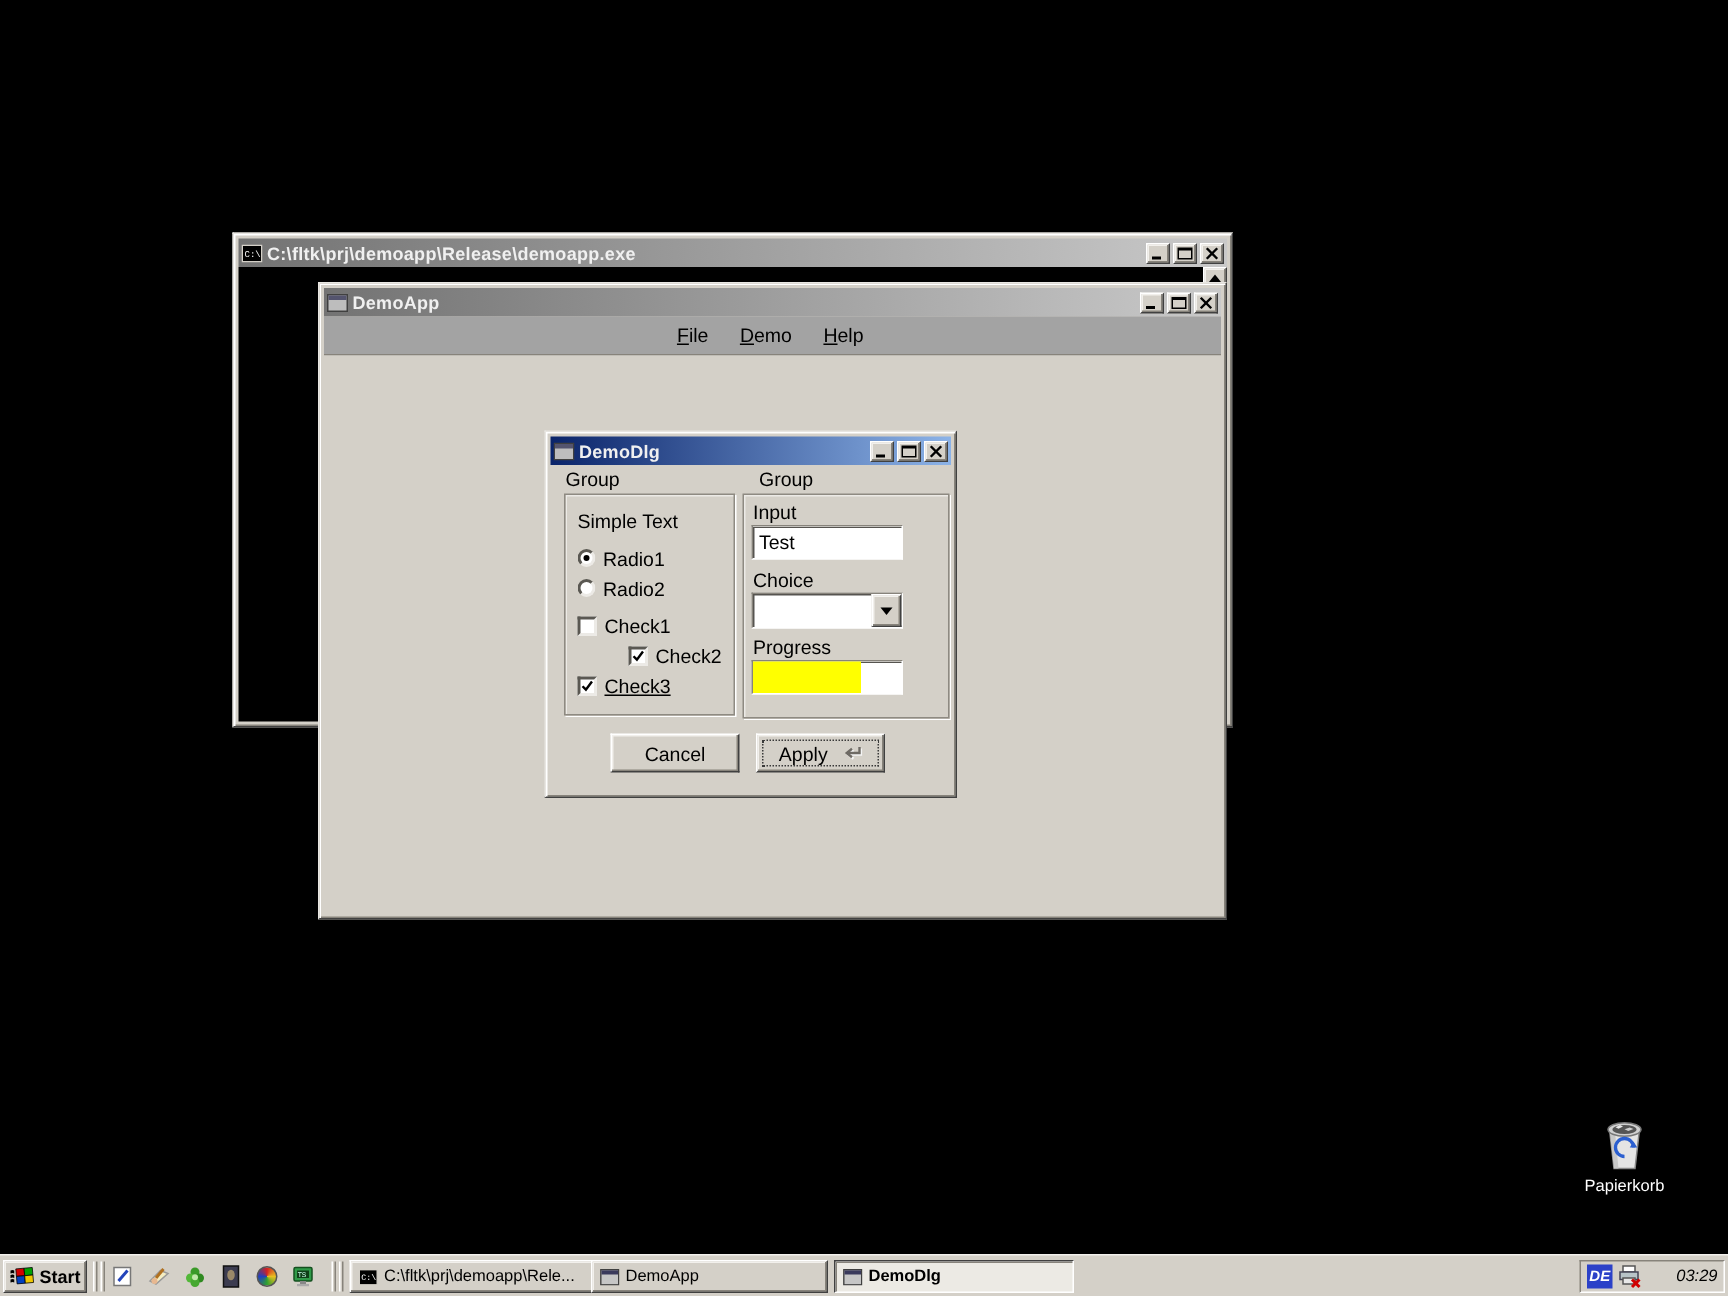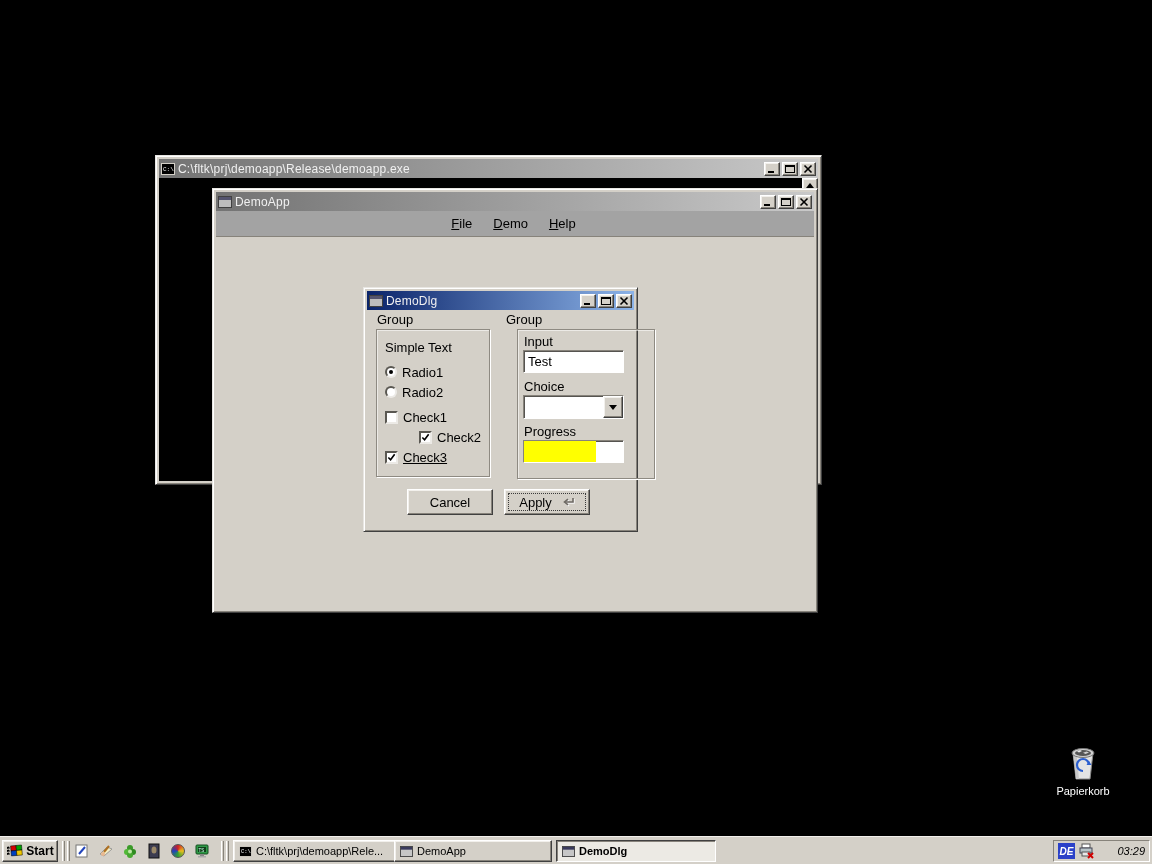--- a/index.html
+++ b/index.html
@@ -30,21 +30,21 @@
     box-shadow: inset 1px 1px 0 #565450;
     background:#fff;
   }
   .titlebar {
     height:19px; display:flex; align-items:center; padding:0 2px; gap:3px;
     overflow:hidden;
   }
   .titlebar.inactive { background:linear-gradient(90deg,#737373,#c9c9c9); }
   .titlebar.active   { background:linear-gradient(90deg,#0a246a,#8cb3e8); }
   .title-text {
-    color:#f0f0f0; font-size:12px; font-weight:normal; white-space:nowrap;
+    color:#f0f0f0; font-size:12px; font-weight:bold; white-space:nowrap;
     flex:1; letter-spacing:0.2px;
   }
   .tb-buttons { margin-left:auto; display:flex; gap:2px; align-items:center; }
   .tbtn { width:16px; height:14px; padding:0; }
   .tbtn svg { display:block; }
   .win-icon { width:14px; height:12px; display:block; flex:none; }
   
   #console-window { position:absolute; left:155px; top:155px; width:667px; height:330px; padding:3px; z-index:1; }
   #console-client { position:absolute; left:3px; right:3px; top:22px; bottom:3px; background:#000; }
   #console-scrollbar { position:absolute; right:0; top:0; bottom:0; width:16px; background:#c3beb5; }
@@ -62,21 +62,21 @@
   #app-client { position:absolute; left:3px; right:3px; top:48px; bottom:3px; background:#d4d0c8; }
   
   #demodlg { position:absolute; left:363px; top:287px; width:275px; height:245px; padding:3px; z-index:3; }
   #dlg-content { position:absolute; left:3px; right:3px; top:22px; bottom:3px; background:#d4d0c8; font-size:13px; color:#000; }
   .grp-label { position:absolute; line-height:13px; }
   .groupbox {
     position:absolute; border:1px solid #8e8a82;
     box-shadow:1px 1px 0 #ffffff, inset 1px 1px 0 rgba(255,255,255,.55);
   }
   #left-groupbox  { left:9px;   top:19px; width:114px; height:148px; }
-  #right-groupbox { left:150px; top:19px; width:138px; height:150px; }
+  #right-groupbox { left:128px; top:19px; width:138px; height:150px; }
   .ctl-row { position:absolute; display:flex; align-items:center; gap:5px; height:14px; }
   .radio {
     width:12px; height:12px; border-radius:50%; background:#fff; flex:none;
     border:2px solid; border-color:#5a5852 #eceae6 #eceae6 #5a5852;
     display:flex; align-items:center; justify-content:center;
   }
   .radio .dot { width:4px; height:4px; border-radius:50%; background:#000; display:none; }
   .radio.selected .dot { display:block; }
   .checkbox {
     width:13px; height:13px; background:#fff; flex:none;

